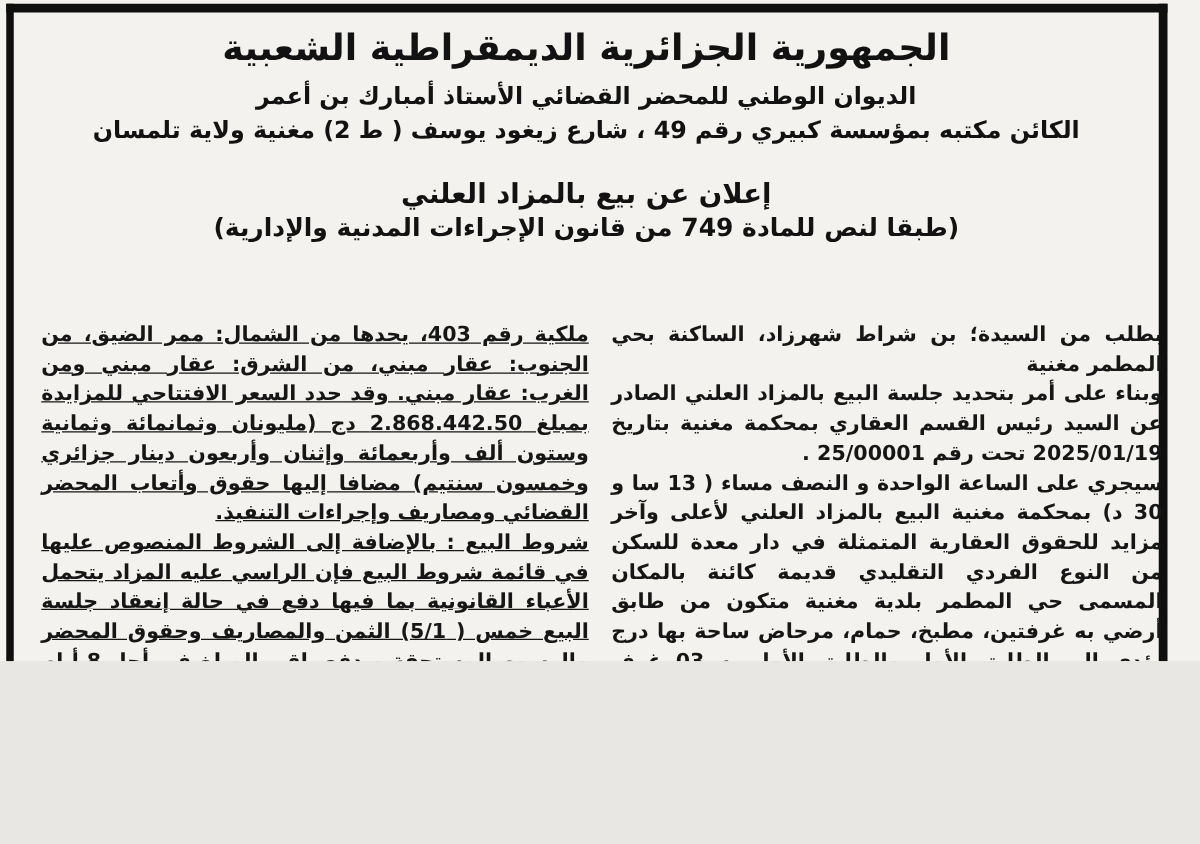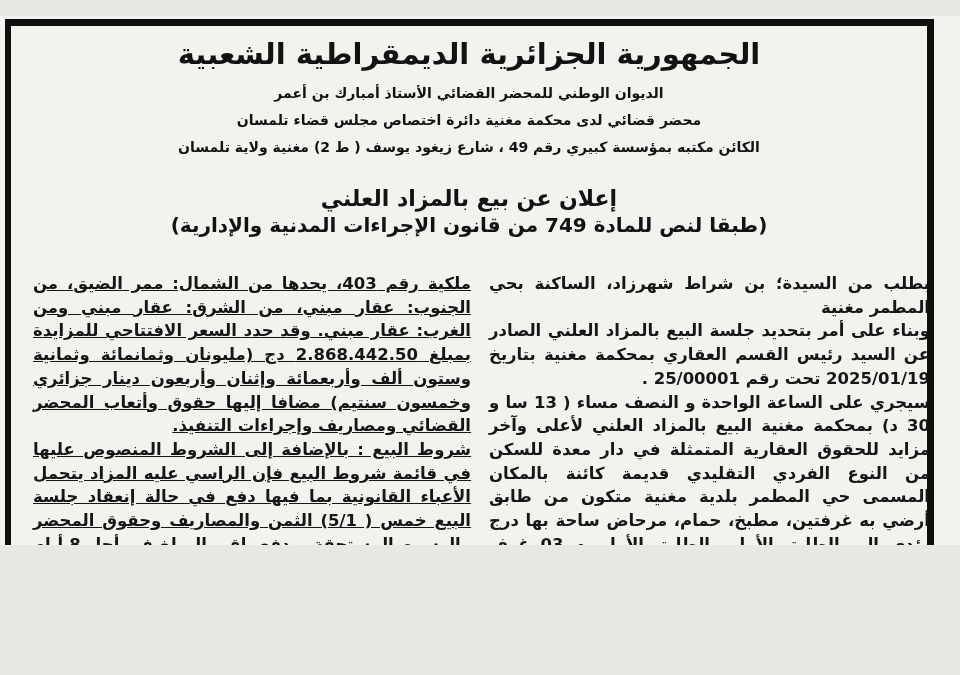--- a/index.html
+++ b/index.html
@@ -1,35 +1,35 @@
 <!DOCTYPE html>
 <html lang="ar" style="--ink: #121212; --paper: #f3f2ee;"><head>
 <meta charset="utf-8">
 <style>
   :root { --ink:#121212; --paper:#f3f2ee; }
   html,body{margin:0;padding:0;background:#e8e7e3;}
   .page{
     position:relative;width:960px;height:529px;background:var(--paper);
     font-family:"DejaVu Sans",sans-serif;color:var(--ink);overflow:hidden;
-    margin:16px auto;
+    margin:0 auto;
   }
   
   .ad-box{
     position:absolute;left:5px;top:3px;width:929px;height:615px;
     box-sizing:border-box;
     border-top:7px solid #0f0f0f;border-left:6px solid #0f0f0f;border-right:7px solid #0f0f0f;
   }
   .stub{position:absolute;background:#0f0f0f;}
   .stub-left{left:5px;top:617px;width:6px;height:15px;}
   .stub-right{left:921px;top:613px;width:6px;height:16px;}
 
   .header{direction:rtl;text-align:center;padding-top:10px;}
   .republic-title{font-size:29px;font-weight:bold;line-height:36px;letter-spacing:-0.5px;}
   .office-block{margin-top:8px;}
-  .office-line{font-size:14px;font-weight:bold;line-height:27px;}
+  .office-line{font-size:19px;font-weight:bold;line-height:27px;}
   .announce-block{margin-top:24px;}
   .announce-title{font-size:22px;font-weight:bold;line-height:27px;}
   .announce-sub{font-size:20px;font-weight:bold;line-height:26px;}
 
   .col{
     position:absolute;top:256px;direction:rtl;text-align:justify;
     font-size:16.5px;line-height:23.7px;font-weight:bold;color:#161616;
   }
   .col p{margin:0;}
   .col-right{right:30px;width:441px;}
@@ -56,21 +56,20 @@
 </head>
 <body>
 
 <div class="page">
 
   <div class="ad-box">
     <div class="header">
       <div class="republic-title">الجمهورية الجزائرية الديمقراطية الشعبية</div>
       <div class="office-block">
         <div class="office-line">الديوان الوطني للمحضر القضائي الأستاذ أمبارك بن أعمر</div>
-        <div class="office-line">محضر قضائي لدى محكمة مغنية دائرة اختصاص مجلس قضاء تلمسان</div>
         <div class="office-line">الكائن مكتبه بمؤسسة كبيري رقم 49 ، شارع زيغود يوسف ( ط 2) مغنية ولاية تلمسان</div>
       </div>
       <div class="announce-block">
         <div class="announce-title">إعلان عن بيع بالمزاد العلني</div>
         <div class="announce-sub">(طبقا لنص للمادة 749 من قانون الإجراءات المدنية والإدارية)</div>
       </div>
     </div>
   </div>
 
   <div class="col col-right">

